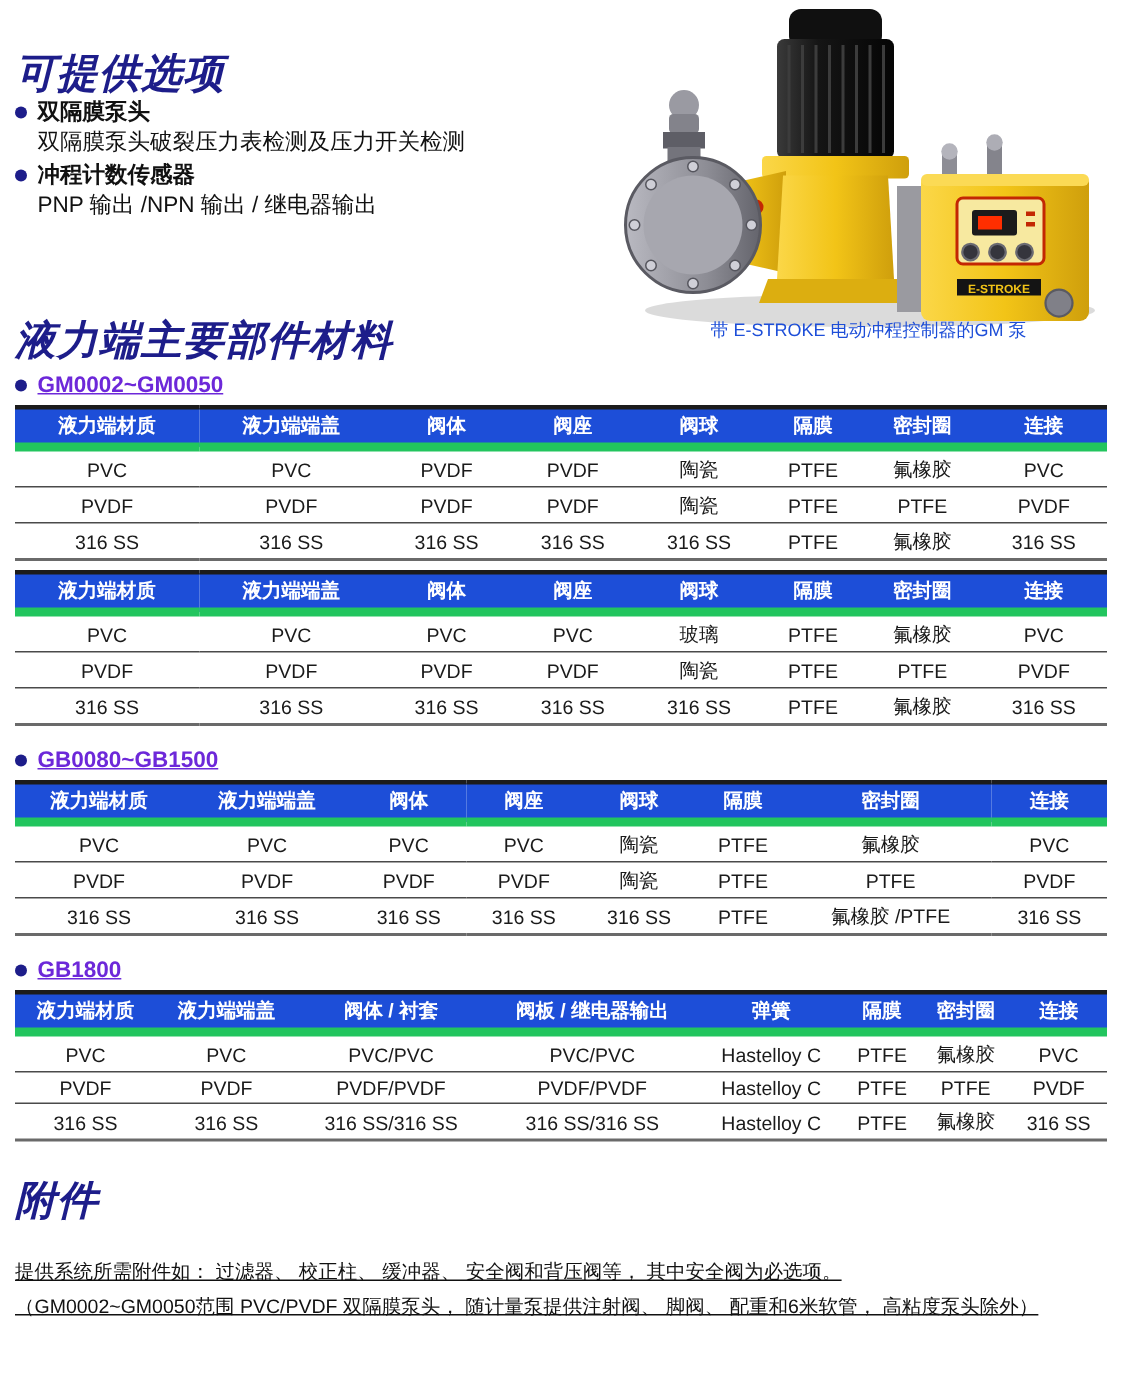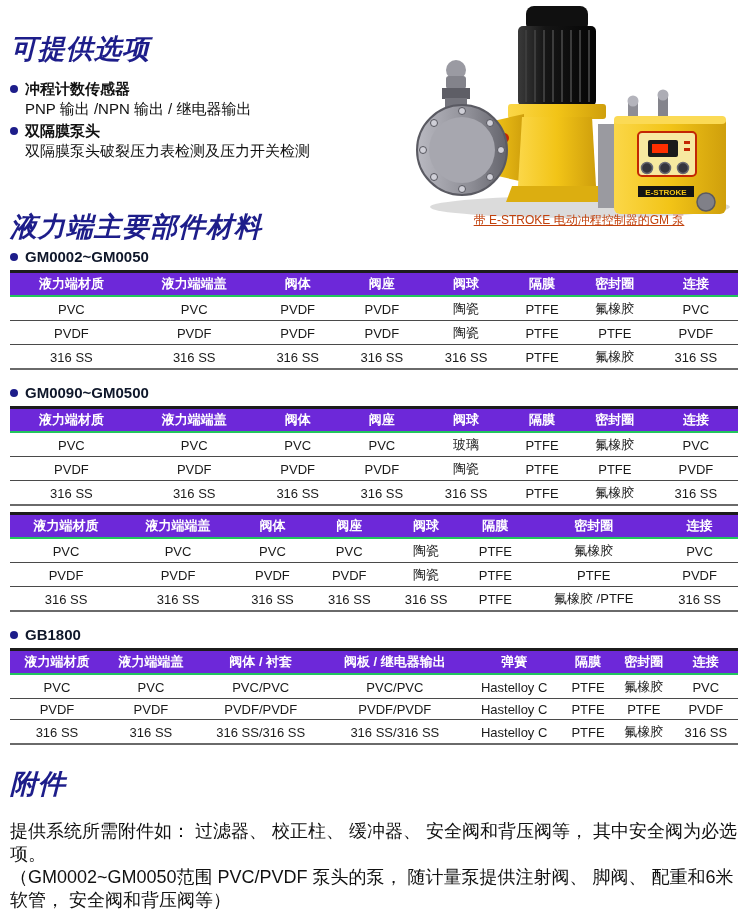--- a/index.html
+++ b/index.html
@@ -13,85 +13,86 @@
 
   
   .sec-title {
     font-size:27px; font-weight:bold; font-style:italic;
     color:#1d1d8a; letter-spacing:1px; line-height:1.15;
   }
 
   
   .top-area { position:relative; height:212px; }
   .options { position:absolute; left:0; top:34px; width:400px; }
-  .options .sec-title { margin-bottom:14px; }
+  .options .sec-title { }
   .opt-item { margin-bottom:2px; }
   .opt-label {
     display:flex; align-items:center; gap:7px;
     font-size:15px; font-weight:bold; color:#111; line-height:20px;
   }
   .dot {
     width:8px; height:8px; border-radius:50%;
     background:#1d1d8a; flex:0 0 8px; display:inline-block;
   }
   .opt-detail { font-size:15px; color:#111; padding-left:15px; line-height:20px; }
 
   .pump-fig { position:absolute; left:390px; top:0; width:350px;text-align:center; }
   .pump-fig svg { display:block; }
-  .pump-caption { font-size:12px; color:#c2410c; padding-left:8px; margin-top:-6px;text-decoration:underline; }
+  .pump-caption { font-size:12px; color:#1d4ed8; padding-left:8px; margin-top:-6px; }
 
   
   .materials { position:relative; }
   .materials .sec-title { margin-bottom:4px; }
   .tbl-block { margin-bottom:6px; }
   .tbl-label {
     display:flex; align-items:center; gap:7px;
-    font-size:15px; font-weight:bold; color:#0f172a;
+    font-size:15px; font-weight:bold; color:#6d28d9;
     margin:14px 0 5px 0;
+    text-decoration:underline;
   }
   .tbl-block:first-child .tbl-label { margin-top:5px; }
   table { width:728px; border-collapse:collapse; border-bottom:2px solid #6a6a6a; }
   thead th {
-    background:#6d28d9; color:#fff; font-size:13px; font-weight:bold;
+    background:#1d4ed8; color:#fff; font-size:13px; font-weight:bold;
     padding:2px 3px; border-top:3px solid #1c1c1c; white-space:nowrap;
   }
   tbody td {
     text-align:center; font-size:13px; color:#1a1a1a;
     padding:3px 3px 2px 3px; white-space:nowrap;
   }
   tbody tr td { border-top:1px solid #4a4a4a; }
-  tbody tr:first-child td { border-top:2px solid #22c55e; }
+  tbody tr:first-child td { border-top:6px solid #22c55e; }
 
   
   .accessories { margin-top:24px; }
   .accessories .sec-title { margin-bottom:20px; }
-  .accessories p { font-size:18px; line-height:23px; color:#111; }
+  .accessories p { font-size:13px; line-height:23px; color:#111;text-decoration:underline; }
 </style>
 </head>
 <body>
 
 <div class="page">
 
   <div class="top-area">
 
     <section class="options">
       <h1 class="sec-title">可提供选项</h1>
       <div class="opt-item">
         <div class="opt-label">
           <span class="dot"></span>
-          <span>冲程计数传感器</span>
-        </div>
-        <div class="opt-detail">PNP 输出 /NPN 输出 / 继电器输出</div>
+          <span>双隔膜泵头</span>
+        </div>
+        <div class="opt-detail">双隔膜泵头破裂压力表检测及压力开关检测</div>
       </div>
       <div class="opt-item">
         <div class="opt-label">
           <span class="dot"></span>
-          <span>双隔膜泵头</span>
-        </div>
-        <div class="opt-detail">双隔膜泵头破裂压力表检测及压力开关检测</div>
+          <span>冲程计数传感器</span>
+        </div>
+        <div class="opt-detail">PNP 输出 /NPN 输出 / 继电器输出</div>
       </div>
     </section>
 
     <figure class="pump-fig">
       <svg width="350" height="218" viewBox="0 0 350 218">
         <defs>
           <linearGradient id="yel" x1="0" y1="0" x2="1" y2="0">
             <stop offset="0" stop-color="#fbd748"></stop>
               <stop offset="0.5" stop-color="#f2c417"></stop>
               <stop offset="1" stop-color="#cf9f0c"></stop>
@@ -229,24 +230,20 @@
                 <td>316 SS</td>
                 <td>316 SS</td>
                 <td>PTFE</td>
                 <td>氟橡胶</td>
                 <td>316 SS</td>
               </tr>
             </tbody>
           </table>
         </div>
         <div class="tbl-block">
-          <div class="tbl-label">
-            <span class="dot"></span>
-            <span>GM0090~GM0500</span>
-          </div>
           <table>
             <thead>
               <tr>
                 <th>液力端材质</th>
                 <th>液力端端盖</th>
                 <th>阀体</th>
                 <th>阀座</th>
                 <th>阀球</th>
                 <th>隔膜</th>
                 <th>密封圈</th>
@@ -281,20 +278,24 @@
                 <td>316 SS</td>
                 <td>316 SS</td>
                 <td>PTFE</td>
                 <td>氟橡胶</td>
                 <td>316 SS</td>
               </tr>
             </tbody>
           </table>
         </div>
         <div class="tbl-block">
+          <div class="tbl-label">
+            <span class="dot"></span>
+            <span>GB0080~GB1500</span>
+          </div>
           <table>
             <thead>
               <tr>
                 <th>液力端材质</th>
                 <th>液力端端盖</th>
                 <th>阀体</th>
                 <th>阀座</th>
                 <th>阀球</th>
                 <th>隔膜</th>
                 <th>密封圈</th>
@@ -386,16 +387,16 @@
               </tr>
             </tbody>
           </table>
         </div>
       </div>
   </section>
 
   <section class="accessories">
     <h1 class="sec-title">附件</h1>
     <p>提供系统所需附件如： 过滤器、 校正柱、 缓冲器、 安全阀和背压阀等， 其中安全阀为必选项。</p>
-    <p>（GM0002~GM0050范围 PVC/PVDF 泵头的泵， 随计量泵提供注射阀、 脚阀、 配重和6米软管， 安全阀和背压阀等）</p>
+    <p>（GM0002~GM0050范围 PVC/PVDF 双隔膜泵头， 随计量泵提供注射阀、 脚阀、 配重和6米软管， 高粘度泵头除外）</p>
   </section>
 
 </div>
 
 </body></html>

